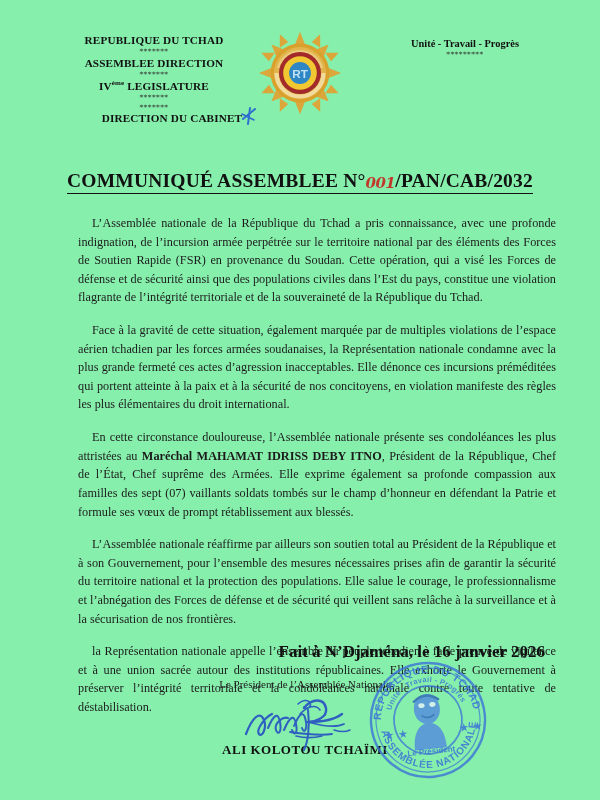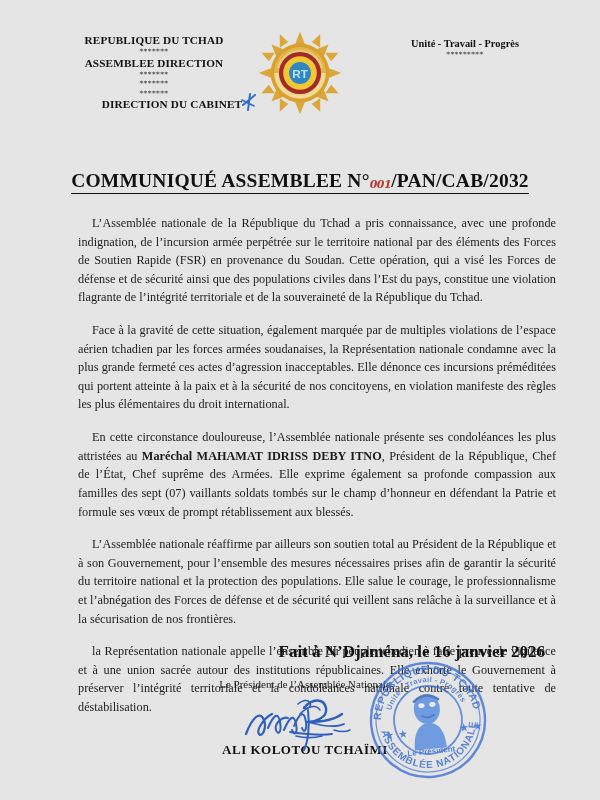--- a/index.html
+++ b/index.html
@@ -13,21 +13,21 @@
     font-family: "Liberation Serif", "DejaVu Serif", serif;
     color: #1c1c1c;
     position: relative;
     overflow: hidden;
   }
 
   .page {
     position: relative;
     width: 600px;
     height: 800px;
-    background: #e5e5e5;
+    background: #86efac;
   }
 
   
   .header {
     position: relative;
     height: 135px;
   }
 
   .header-left {
     position: absolute;
@@ -116,21 +116,21 @@
     border-bottom: 1.6px solid #111;
     padding-bottom: 1px;
     white-space: nowrap;
     color: #111;
   }
   .title-num {
     color: #c0392b;
     font-family: "DejaVu Serif", serif;
     font-style: italic;
     font-weight: bold;
-    font-size: 11px;
+    font-size: 15px;
     letter-spacing: -0.5px;
     position: relative;
     top: 1px;
   }
 
   
   .body-block {
     position: absolute;
     left: 78px;
     top: 214px;
@@ -201,20 +201,21 @@
 
 <div class="page">
 
   <div class="header">
 
     <div class="header-left">
       <div class="hl-line">REPUBLIQUE DU TCHAD</div>
       <div class="hl-stars">*******</div>
       <div class="hl-line">ASSEMBLEE DIRECTION</div>
       <div class="hl-stars">*******</div>
+      <div class="hl-line"><span>IV</span><span class="sup">ème</span><span> LEGISLATURE</span></div>
       <div class="hl-stars">*******</div>
       <div class="hl-stars">*******</div>
       <div class="hl-line">
         <span class="cabinet-row">
           <span>DIRECTION DU CABINET</span>
           <svg class="cabinet-mark" viewBox="0 0 18 20">
             <path d="M3 13 L15 3" stroke="#2f6fd0" stroke-width="2" fill="none" stroke-linecap="round"></path>
             <path d="M10 2 L8 18" stroke="#2f6fd0" stroke-width="2" fill="none" stroke-linecap="round"></path>
             <path d="M2 8 L14 14" stroke="#2f6fd0" stroke-width="1.6" fill="none" stroke-linecap="round"></path>
           </svg>

